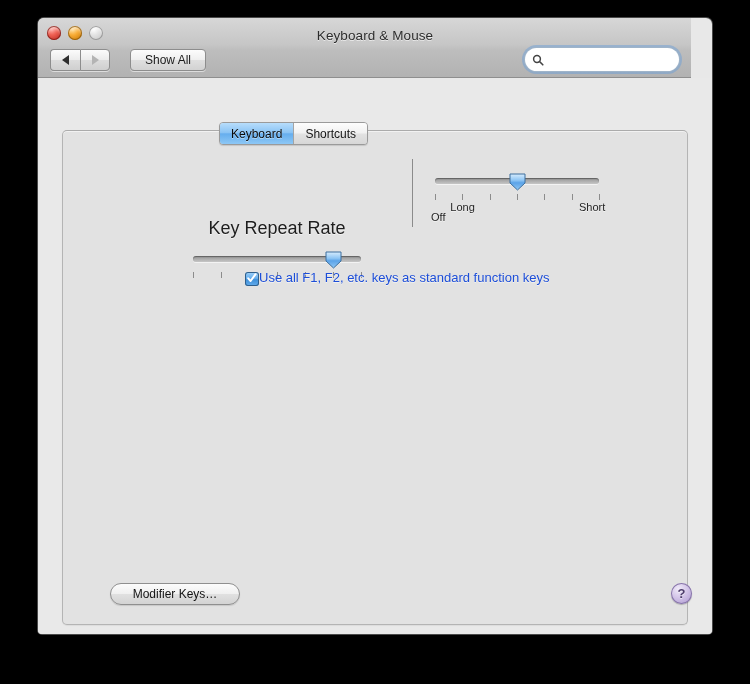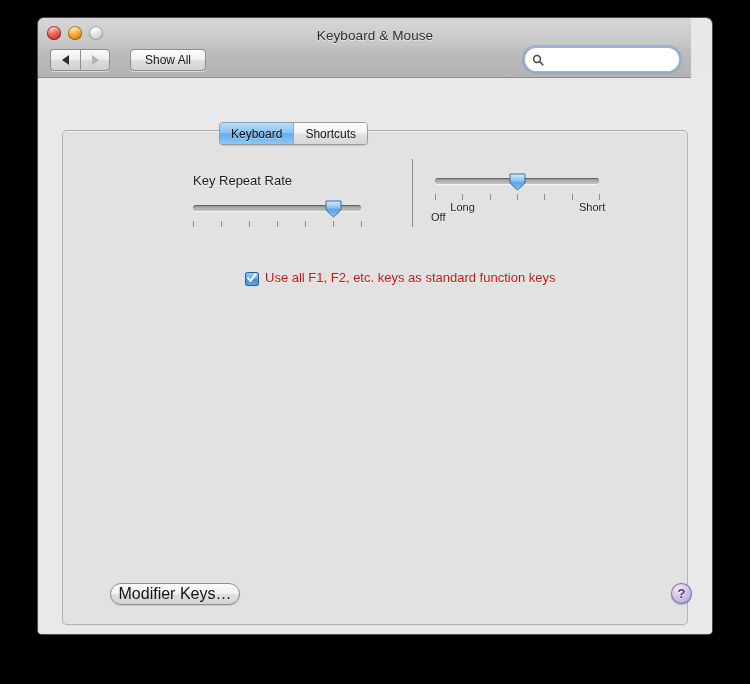--- a/index.html
+++ b/index.html
@@ -194,24 +194,26 @@
     border: 1px solid #b4b4b4;
     border-top-color: #ababab;
     border-radius: 5px;
     box-sizing: border-box;
     box-shadow: inset 0 1px 0 rgba(255,255,255,0.55), 0 1px 1px rgba(0,0,0,0.06);
   }
 
   
   .slider-block { position: absolute; }
   .slider-title {
-    font-size: 13px;
+    text-align: center;
+    font-size: 18px;
     color: #1d1d1d;
     margin-bottom: 12px;
     text-shadow: 0 1px 0 rgba(255,255,255,0.6);
+    margin-top: 45px;
   }
   .slider-track-wrap { position: relative; height: 16px; }
   .slider-track {
     position: absolute;
     left: 0; top: 5px;
     height: 6px;
     width: 100%;
     border-radius: 3px;
     background: linear-gradient(to bottom, #8f8f8f 0%, #a8a8a8 40%, #c6c6c6 100%);
     box-shadow: inset 0 1px 1px rgba(0,0,0,0.35), 0 1px 0 rgba(255,255,255,0.6);
@@ -264,23 +266,23 @@
     width: 14px; height: 14px;
     margin-top: 2px;
     flex: 0 0 auto;
     border-radius: 3px;
     background: linear-gradient(to bottom, #9dd0f8 0%, #66aeee 45%, #3f8fd8 55%, #65aeee 100%);
     box-shadow: inset 0 0 0 1px #2f5f8c, inset 0 1px 1px rgba(255,255,255,0.5);
     position: relative;
   }
   #fn-checkbox svg { position: absolute; left: 1px; top: 0px; }
   #checkbox-label {
-    margin-left: 6px;
+    margin-left: 0;
     font-size: 13px;
-    color: #b91c1c;
+    color: #1d4ed8;
     text-shadow: 0 1px 0 rgba(255,255,255,0.55);
     line-height: 15px;
   }
   #checkbox-desc {
     position: absolute;
     left: 204px; top: 161px;
     width: 330px;
     font-size: 11.5px;
     color: #2a2a2a;
     line-height: 14px;
@@ -292,21 +294,21 @@
     position: absolute;
     left: 47px; top: 452px;
     width: 130px; height: 22px;
     border-radius: 11px;
     background: linear-gradient(to bottom, #fcfcfc 0%, #f0f0f0 48%, #e0e0e0 52%, #d3d3d3 100%);
     border: 1px solid #8f8f8f;
     box-sizing: border-box;
     display: flex;
     align-items: center;
     justify-content: center;
-    font-size: 16px;
+    font-size: 12px;
     color: #131313;
     box-shadow: 0 1px 1px rgba(0,0,0,0.12);
   }
   #help-btn {
     position: absolute;
     left: 608px; top: 452px;
     width: 21px; height: 21px;
     border-radius: 50%;
     background: radial-gradient(circle at 36% 28%, #f0eaf8 0%, #d6c8ea 40%, #b9a6d8 78%, #a08ec4 100%);
     box-shadow: inset 0 0 0 1px #8775a8, 0 1px 1px rgba(0,0,0,0.25);

